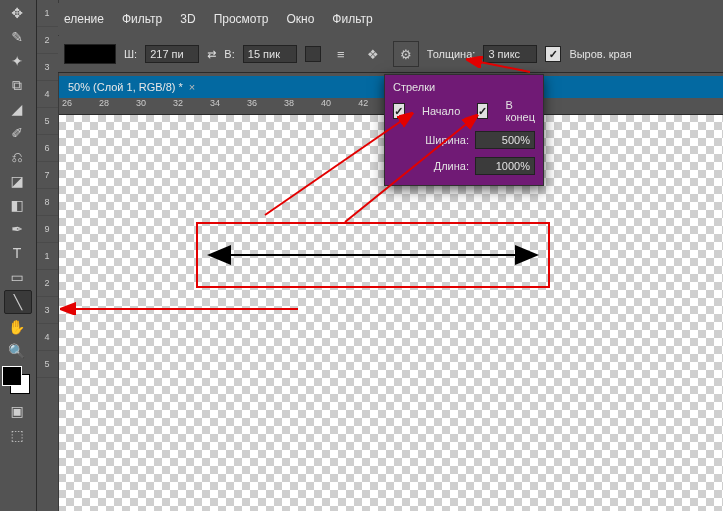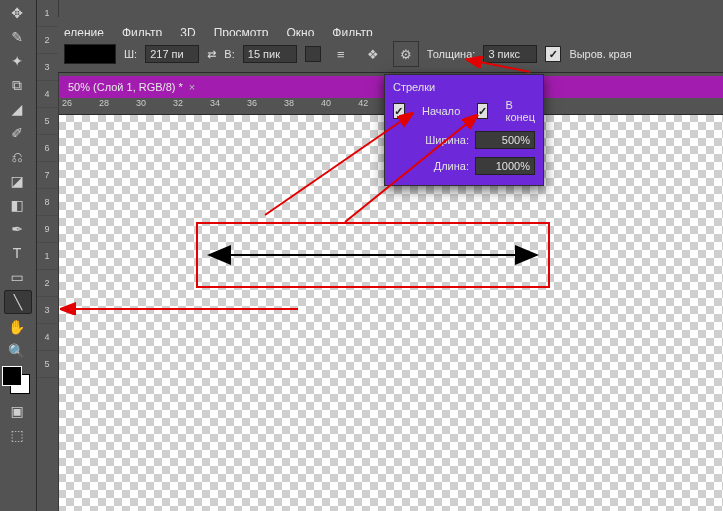--- a/index.html
+++ b/index.html
@@ -73,21 +73,21 @@
     display: flex;
     align-items: center;
     justify-content: center;
     font-size: 9px;
     color: #ccc;
     border-bottom: 1px solid #4a4a4a;
   }
   .menubar {
     position: absolute;
     left: 58px;
-    top: 17px;
+    top: 3px;
     right: 0;
     height: 32px;
     background: #535353;
     display: flex;
     align-items: center;
     gap: 18px;
     padding-left: 6px;
     z-index: 4;
   }
   .menu-item {
@@ -153,21 +153,21 @@
     color: #222;
     font-size: 11px;
     font-weight: bold;
   }
   .tabbar {
     position: absolute;
     left: 58px;
     top: 76px;
     right: 0;
     height: 22px;
-    background: #a21caf;
+    background: #0369a1;
     display: flex;
     align-items: center;
     z-index: 2;
   }
   .doc-tab {
     padding: 3px 10px;
     color: #e8e8e8;
     font-size: 11px;
     display: flex;
     align-items: center;
@@ -243,21 +243,21 @@
   }
   .arrow-line::after {
     right: -16px;
     border-left: 24px solid #000;
   }
   .popup {
     position: absolute;
     left: 384px;
     top: 74px;
     width: 158px;
-    background: #6d28d9;
+    background: #701a75;
     border: 1px solid #2f2f2f;
     box-shadow: 0 4px 12px rgba(0,0,0,0.6);
     z-index: 10;
     padding-bottom: 6px;
   }
   .popup-title {
     padding: 6px 8px 2px;
     color: #e2e2e2;
     font-size: 11px;
   }

